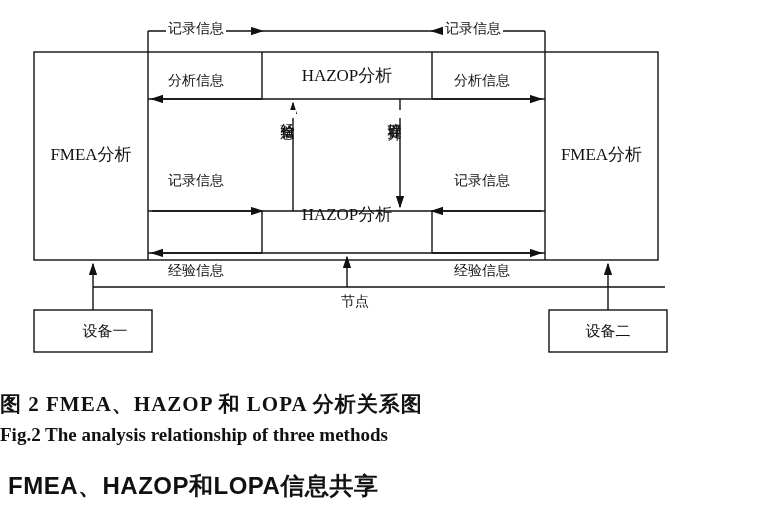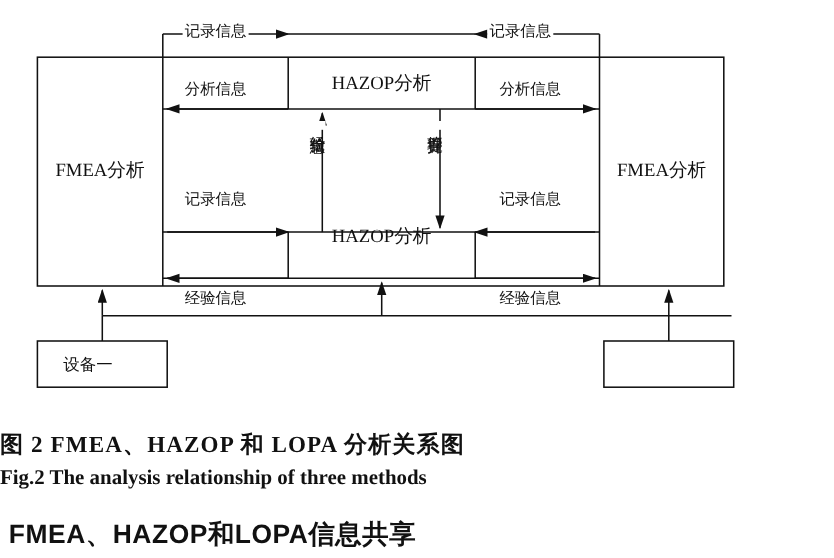--- a/index.html
+++ b/index.html
@@ -153,23 +153,25 @@
   </svg>
 
   <div class="box-label node-main" style="left:34px; top:132px; width:114px; height:44px;">FMEA分析</div>
 
   <div class="box-label node-main" style="left:545px; top:132px; width:113px; height:44px;">FMEA分析</div>
 
   <div class="box-label node-main" style="left:262px; top:56px; width:170px; height:38px;">HAZOP分析</div>
 
   <div class="box-label node-main" style="left:262px; top:195px; width:170px; height:38px;">HAZOP分析</div>
 
-  <div class="box-label small-box-label" style="left:21px; top:310px; width:118px; height:42px;">设备一</div>
+  <div class="box-label small-box-label" style="left:46px; top:310px; width:118px; height:42px;">设备一</div>
 
+  <div class="box-label small-box-label" style="left:549px; top:310px; width:118px; height:42px;">设备二</div>
 
+  <div class="box-label" style="left:310px; top:290px; width:90px; height:24px; font-size:14px;">节点</div>
 
   <div class="edge-label" style="left:166px; top:20px;">记录信息</div>
 
   <div class="edge-label" style="left:443px; top:20px;">记录信息</div>
 
   <div class="edge-label" style="left:166px; top:72px;">分析信息</div>
 
   <div class="edge-label" style="left:452px; top:72px;">分析信息</div>
 
   <div class="edge-label" style="left:166px; top:172px;">记录信息</div>

